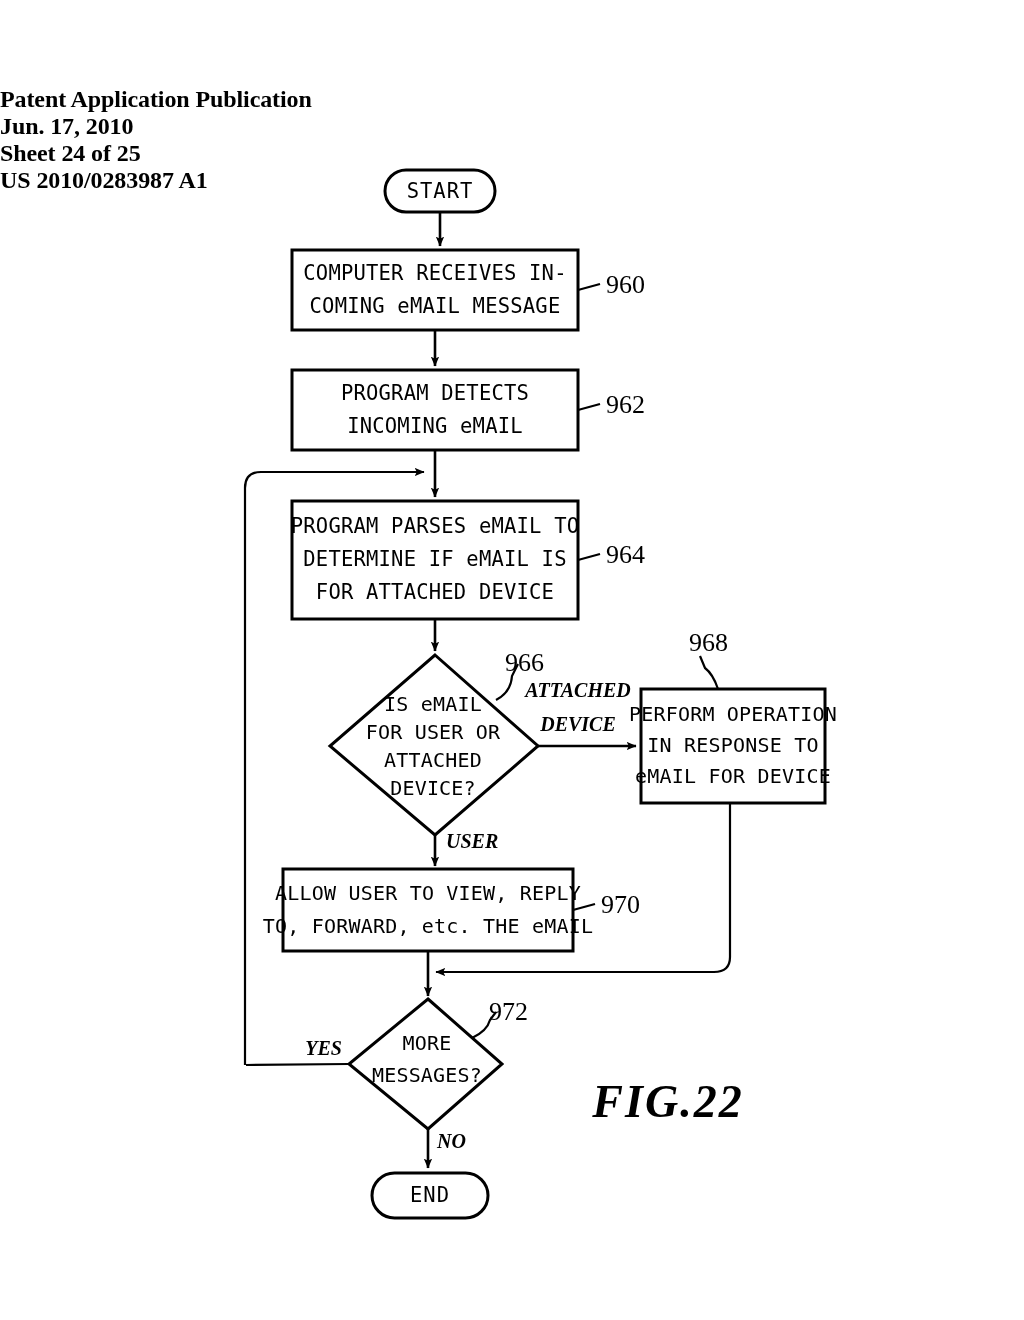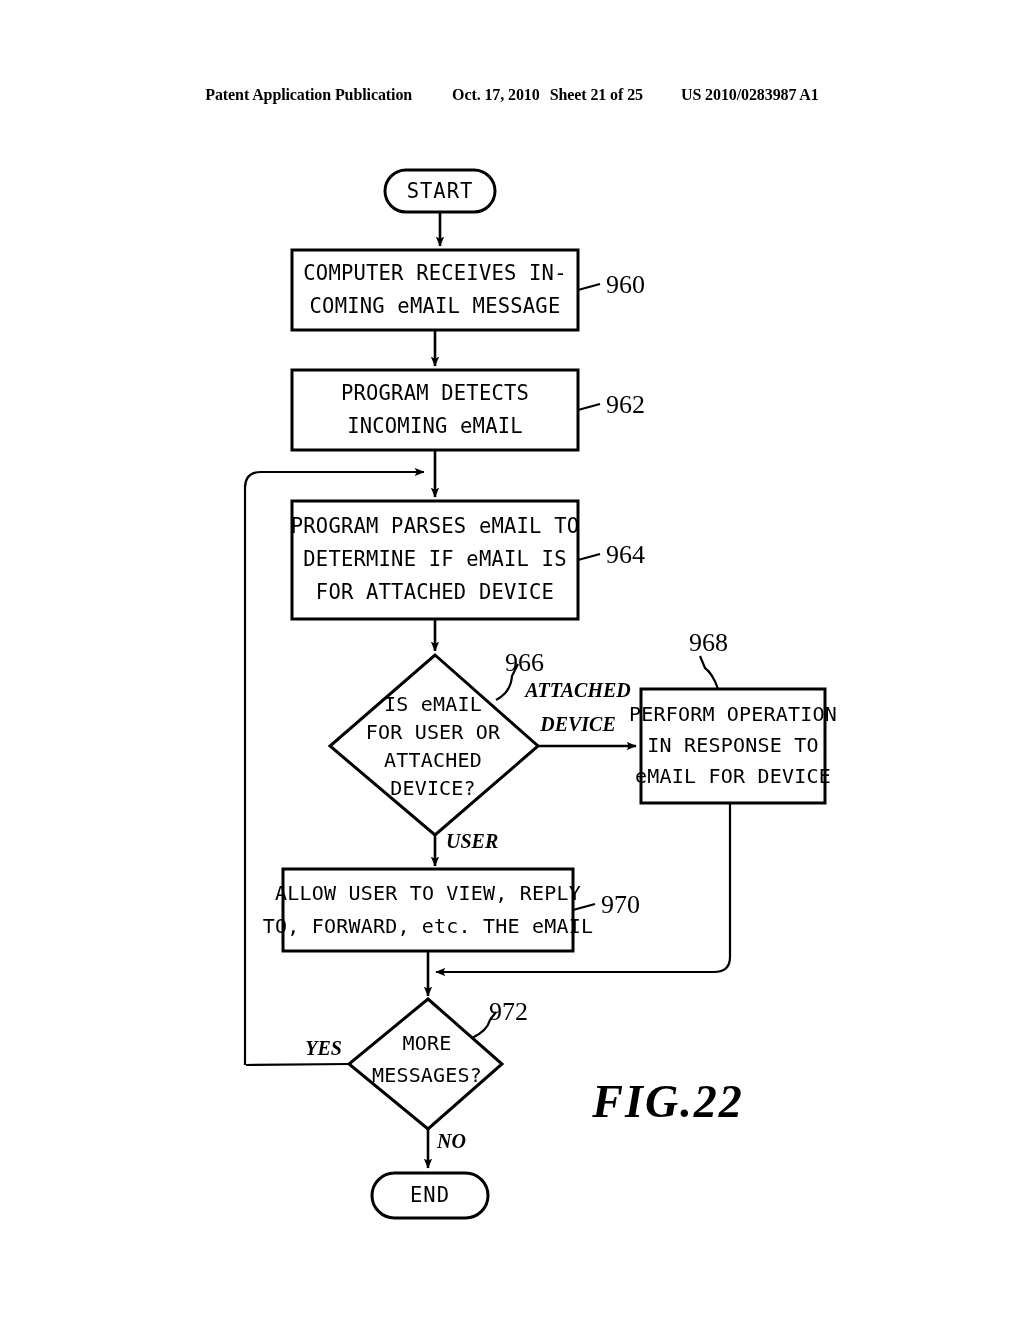--- a/index.html
+++ b/index.html
@@ -18,26 +18,26 @@
   }
 
   
   #page-header {
     position: absolute;
     top: 86px;
     left: 0;
     width: 1024px;
     height: 28px;
     display: flex;
-    flex-direction: row;
+    flex-direction: column;
     align-items: baseline;
-    justify-content: center;
+    justify-content: space-between;
     font-family: "Liberation Serif", "DejaVu Serif", serif;
     font-weight: bold;
-    font-size: 16px;
+    font-size: 24px;
     letter-spacing: -0.1px;
     white-space: nowrap;
   }
   #page-header .hdr-pub   { margin-right: 40px; }
   #page-header .hdr-date  { margin-right: 10px; }
   #page-header .hdr-sheet { margin-right: 38px; }
   #page-header .hdr-num   { }
 
   
   #flow-canvas {
@@ -120,22 +120,22 @@
     fill: none;
     stroke: #000000;
     stroke-width: 2.2;
   }
 </style>
 </head>
 <body>
 
 <div id="page-header">
   <span class="hdr-pub">Patent Application Publication</span>
-  <span class="hdr-date">Oct. 17, 2010</span>
-  <span class="hdr-sheet">Sheet 21 of 25</span>
+  <span class="hdr-date">Jun. 17, 2010</span>
+  <span class="hdr-sheet">Sheet 24 of 25</span>
   <span class="hdr-num">US 2010/0283987 A1</span>
 </div>
 
 <div id="flow-canvas">
 <svg width="1024" height="1320" viewBox="0 0 1024 1320" xmlns="http://www.w3.org/2000/svg">
 
   <defs>
     <marker id="arrow" markerWidth="11" markerHeight="11" refX="9.4" refY="4.2" orient="auto" markerUnits="userSpaceOnUse">
       <path d="M0,0 L10,4.2 L0,8.4 L2.2,4.2 z" fill="#000000"></path>
     </marker>

